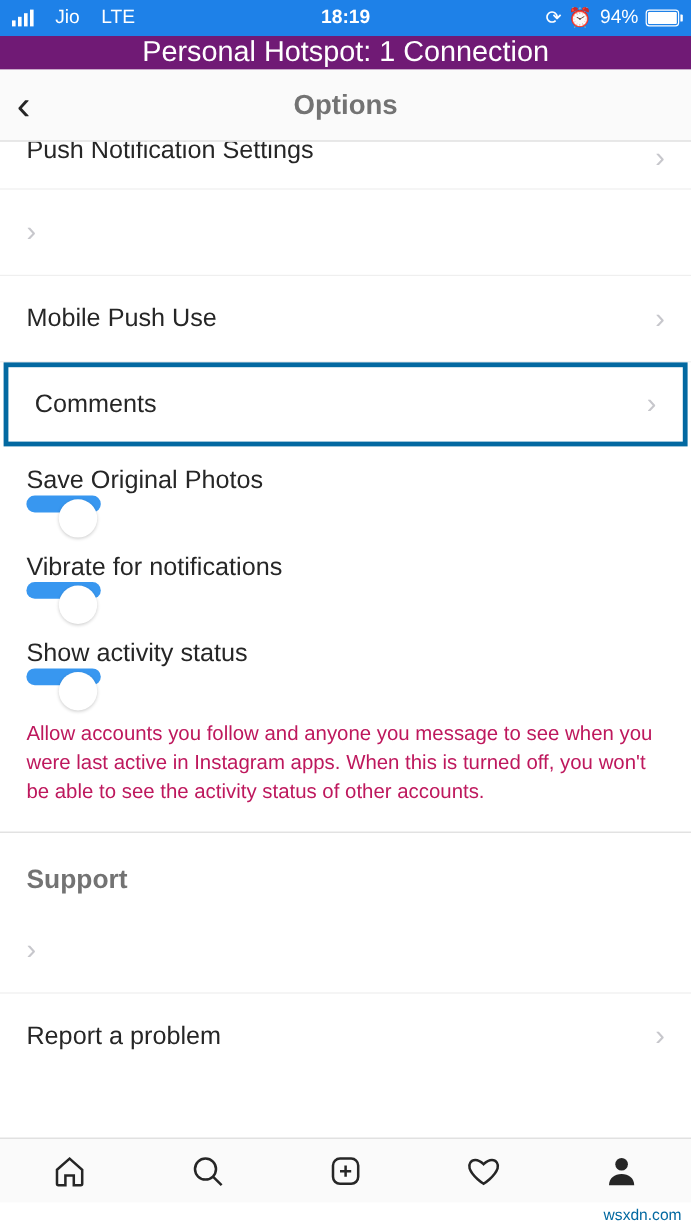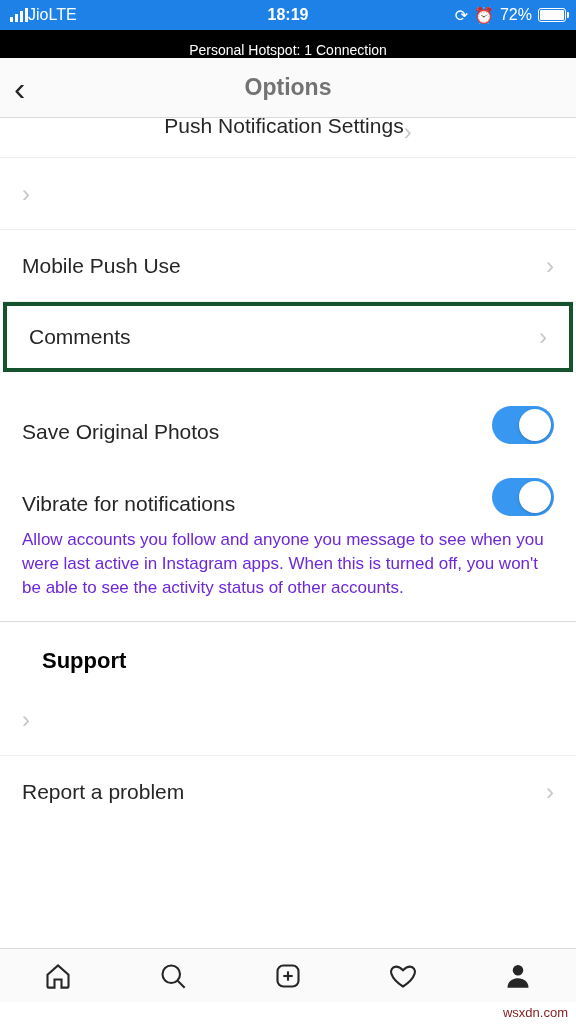--- a/index.html
+++ b/index.html
@@ -1,83 +1,83 @@
 <!DOCTYPE html>
 <html><head>
   <meta charset="utf-8">
   <style>
     * { margin: 0; padding: 0; box-sizing: border-box; font-family: -apple-system, BlinkMacSystemFont, 'Helvetica Neue', sans-serif; }
     body { width: 576px; height: 1024px; background: #fff; overflow: hidden; position: relative; }
     
     .status-bar { background: #1e81e8; color: #fff; height: 30px; display: flex; align-items: center; justify-content: space-between; padding: 0 10px; font-size: 16px; font-weight: 500; }
-    .status-left { display: flex; align-items: center; gap: 0; }
+    .status-left { display: flex; align-items: center; gap: 18px; }
     .status-center { position: absolute; left: 50%; transform: translateX(-50%); font-weight: 600; }
     .status-right { display: flex; align-items: center; gap: 6px; }
     .signal-bars { display: inline-flex; align-items: flex-end; gap: 2px; }
     .signal-bars span { width: 3px; background: #fff; display: inline-block; }
     .signal-bars span:nth-child(1) { height: 5px; }
     .signal-bars span:nth-child(2) { height: 8px; }
     .signal-bars span:nth-child(3) { height: 11px; }
     .signal-bars span:nth-child(4) { height: 14px; }
     .battery-icon { width: 28px; height: 14px; border: 1.5px solid #fff; border-radius: 3px; position: relative; display: inline-block; }
     .battery-icon::after { content: ''; position: absolute; right: -4px; top: 3px; width: 2px; height: 6px; background: #fff; border-radius: 0 1px 1px 0; }
     .battery-fill { position: absolute; left: 1px; top: 1px; bottom: 1px; width: 94%; background: #fff; border-radius: 1px; }
     
-    .hotspot-bar { background: #000000; color: #fff; height: 28px; display: flex; align-items: flex-end; justify-content: center; font-size: 14px; font-weight: 400; }
+    .hotspot-bar { background: #701a75; color: #fff; height: 28px; display: flex; align-items: flex-start; justify-content: center; font-size: 24px; font-weight: 400; }
     
     .nav-header { height: 60px; border-bottom: 1px solid #dbdbdb; display: flex; align-items: center; justify-content: center; position: relative; background: #fafafa; }
     .back-btn { position: absolute; left: 14px; font-size: 34px; color: #262626; line-height: 1; cursor: pointer; font-weight: 300; }
     .nav-title { font-size: 23px; font-weight: 600; color: #737373; }
     
     .content { height: 848px; overflow-y: hidden; }
     
     .list-item { display: flex; align-items: center; justify-content: space-between; padding: 0 22px; height: 72px; border-bottom: 1px solid #efefef; }
-    .list-item.first { height: 40px; align-items: flex-start; padding-top: 0; justify-content: center; }
+    .list-item.first { height: 40px; align-items: flex-start; padding-top: 0; }
     .list-item.first .item-label { margin-top: -4px; }
     .item-label { font-size: 21px; color: #262626; }
     .chevron { color: #c7c7cc; font-size: 24px; font-weight: 400; }
     
-    .highlight-box { border: 4px solid #14532d; margin: 0 3px; text-align: right; }
+    .highlight-box { border: 4px solid #0369a1; margin: 0 3px; text-align: right; }
     .highlight-box .list-item { height: 62px; border-bottom: none; }
     
-    .toggle-item { display: flex; align-items: flex-end; justify-content: space-between; padding: 0 22px; height: 72px; }
+    .toggle-item { display: flex; align-items: flex-start; justify-content: space-between; padding: 17px 22px; height: 72px; flex-direction: column; }
     .toggle { width: 62px; height: 38px; background: #3897f0; border-radius: 19px; position: relative; cursor: pointer; }
     .toggle-knob { width: 32px; height: 32px; background: #fff; border-radius: 50%; position: absolute; right: 3px; top: 3px; box-shadow: 0 1px 3px rgba(0,0,0,0.2); }
     
-    .description { padding: 12px 22px 22px; font-size: 17px; line-height: 1.4; color: #6d28d9; }
+    .description { padding: 12px 22px 22px; font-size: 17px; line-height: 1.4; color: #be185d; }
     
     .section-divider { height: 1px; background: #dbdbdb; margin: 0; }
     
-    .section-header { padding: 26px 22px 10px; font-size: 22px; font-weight: 700; color: #000000; margin-left: 20px; }
+    .section-header { padding: 26px 22px 10px; font-size: 22px; font-weight: 700; color: #737373; }
     
     .tab-bar { position: absolute; bottom: 22px; left: 0; right: 0; height: 54px; border-top: 1px solid #dbdbdb; display: flex; align-items: center; justify-content: space-around; background: #fafafa; }
     .tab-icon { width: 30px; height: 30px; display: flex; align-items: center; justify-content: center; cursor: pointer; }
     .tab-icon svg { width: 28px; height: 28px; }
     
-    .watermark { position: absolute; bottom: 4px; right: 8px; font-size: 13px; color: #7f1d1d; }
+    .watermark { position: absolute; bottom: 4px; right: 8px; font-size: 13px; color: #0369a1; }
   </style>
 </head>
 <body>
 
 <div class="status-bar">
   <div class="status-left">
     <span class="signal-bars">
         <span></span>
         <span></span>
         <span></span>
         <span></span>
       </span>
     <span>Jio</span>
     <span>LTE</span>
   </div>
   <div class="status-center">18:19</div>
   <div class="status-right">
     <span>⟳</span>
     <span>⏰</span>
-    <span>72%</span>
+    <span>94%</span>
     <span class="battery-icon">
         <span class="battery-fill"></span>
       </span>
   </div>
 </div>
 
 <div class="hotspot-bar">
   <span>Personal Hotspot: 1 Connection</span>
 </div>
 
@@ -116,20 +116,26 @@
       </div>
   </div>
 
   <div class="toggle-item">
     <span class="item-label">Vibrate for notifications</span>
     <div class="toggle">
         <div class="toggle-knob"></div>
       </div>
   </div>
 
+  <div class="toggle-item">
+    <span class="item-label">Show activity status</span>
+    <div class="toggle">
+        <div class="toggle-knob"></div>
+      </div>
+  </div>
 
   <div class="description">Allow accounts you follow and anyone you message to see when you were last active in Instagram apps. When this is turned off, you won't be able to see the activity status of other accounts.</div>
 
   <div class="section-divider"></div>
 
   <div class="section-header">Support</div>
 
   <div class="list-item">
     <span class="chevron">›</span>
   </div>

